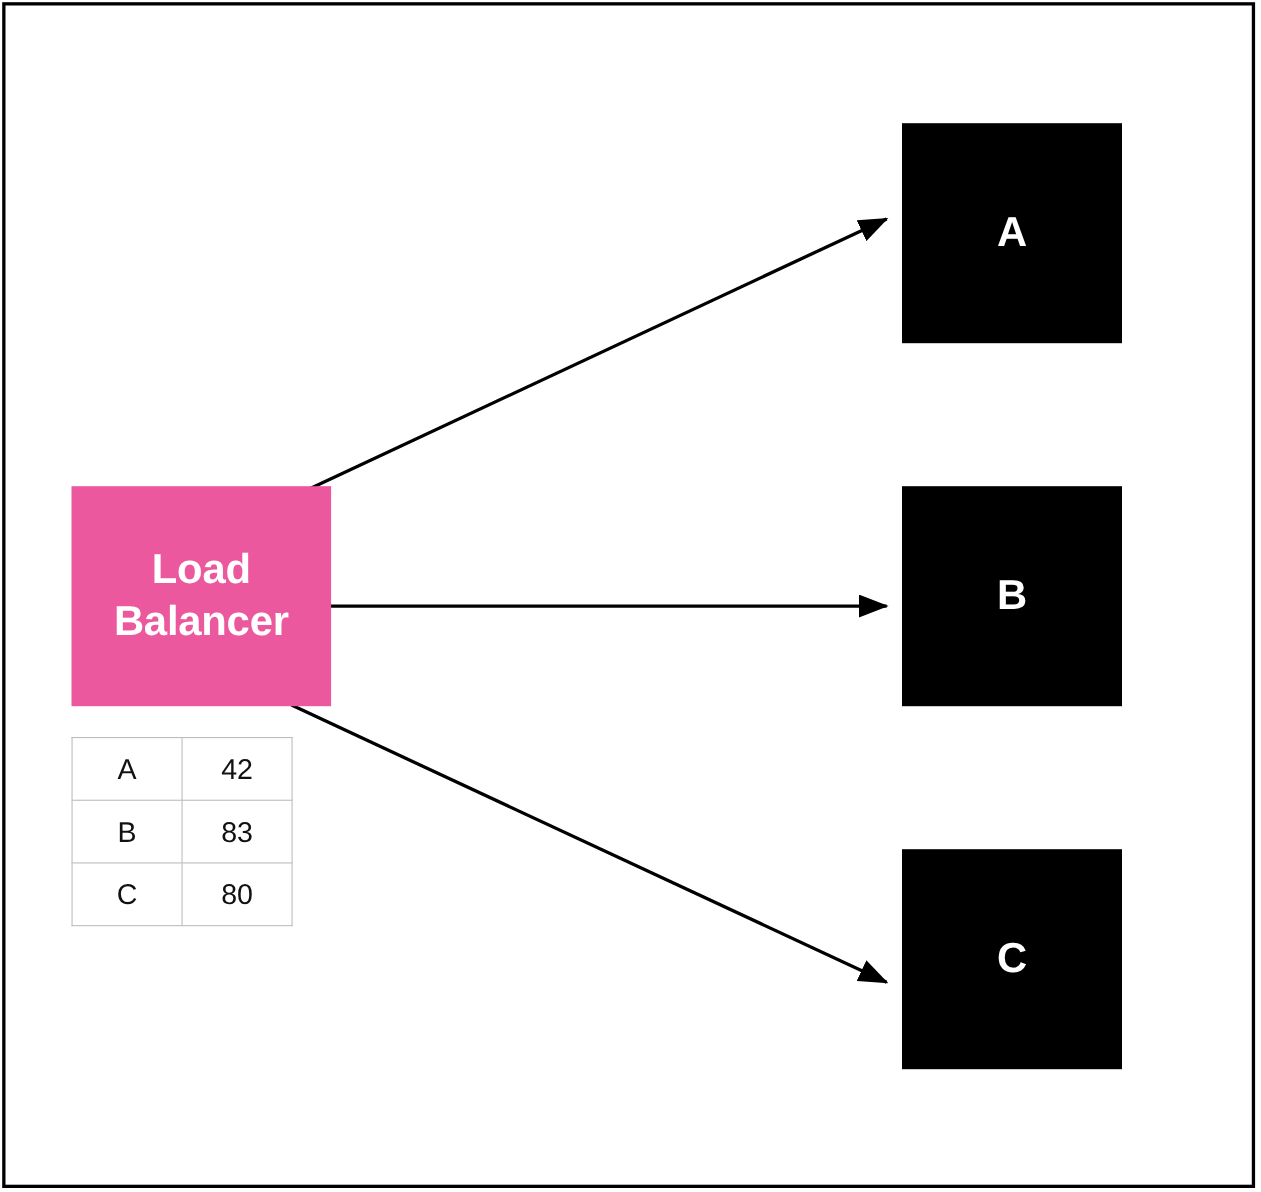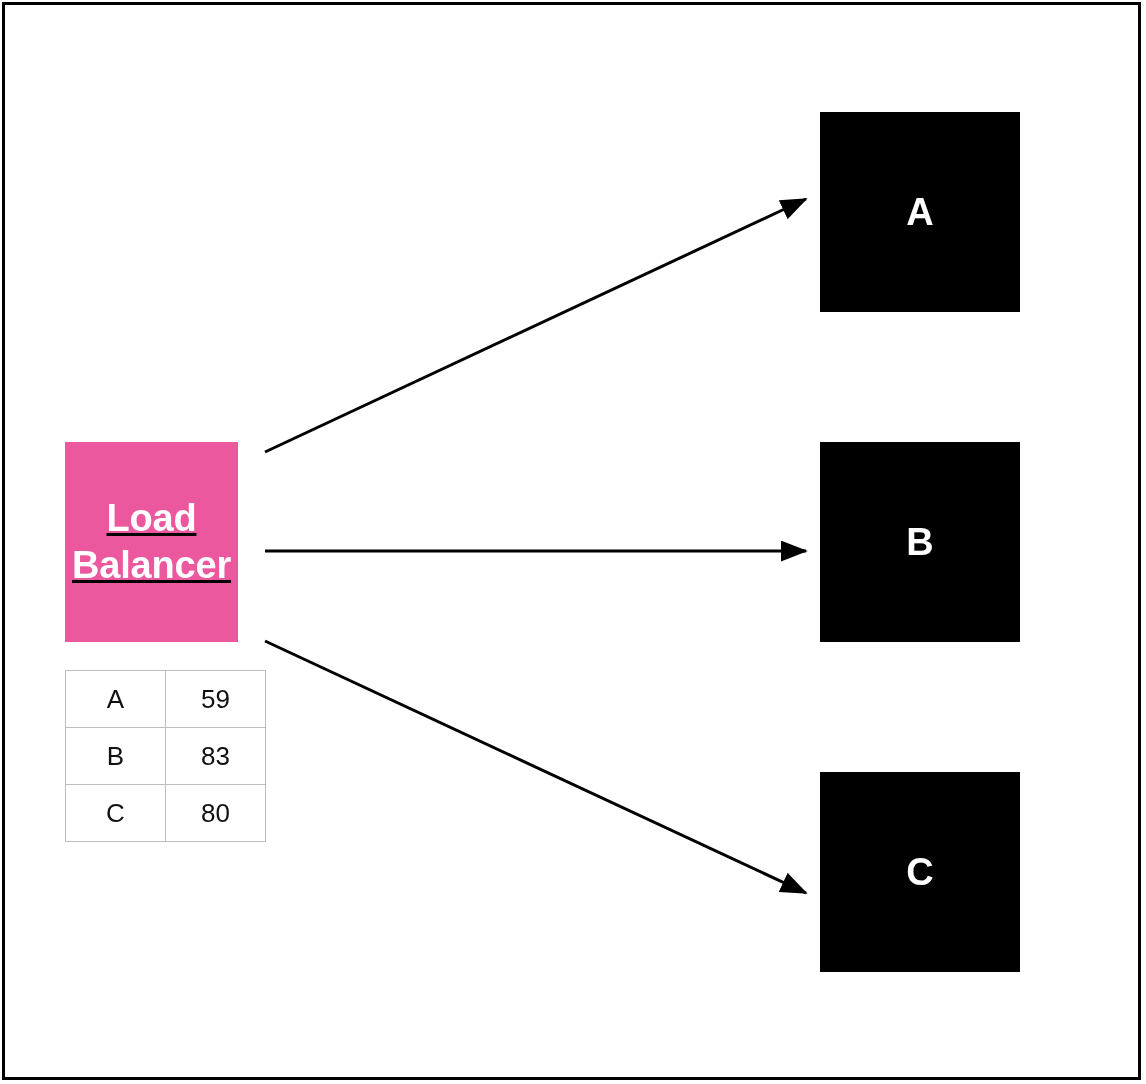--- a/index.html
+++ b/index.html
@@ -36,28 +36,27 @@
     top: 0;
     width: 1146px;
     height: 1084px;
     pointer-events: none;
   }
   
   .lb-node {
     position: absolute;
     left: 65px;
     top: 442px;
-    width: 173px;
+    width: 236px;
     height: 200px;
     background: #ec589e;
     display: flex;
     align-items: center;
     justify-content: center;
     box-sizing: border-box;
-    text-decoration: underline;
   }
   .lb-label {
     color: #ffffff;
     font-size: 38px;
     font-weight: bold;
     line-height: 1.23;
     text-align: center;
     letter-spacing: -0.2px;
     white-space: pre-line;
   }
@@ -134,21 +133,21 @@
   </div>
 
   <div class="server-node" id="server-c">
     <div class="server-label">C</div>
   </div>
 
   <table class="counts-table">
     <tbody>
       <tr>
         <td>A</td>
-        <td>59</td>
+        <td>42</td>
       </tr>
       <tr>
         <td>B</td>
         <td>83</td>
       </tr>
       <tr>
         <td>C</td>
         <td>80</td>
       </tr>
     </tbody>

